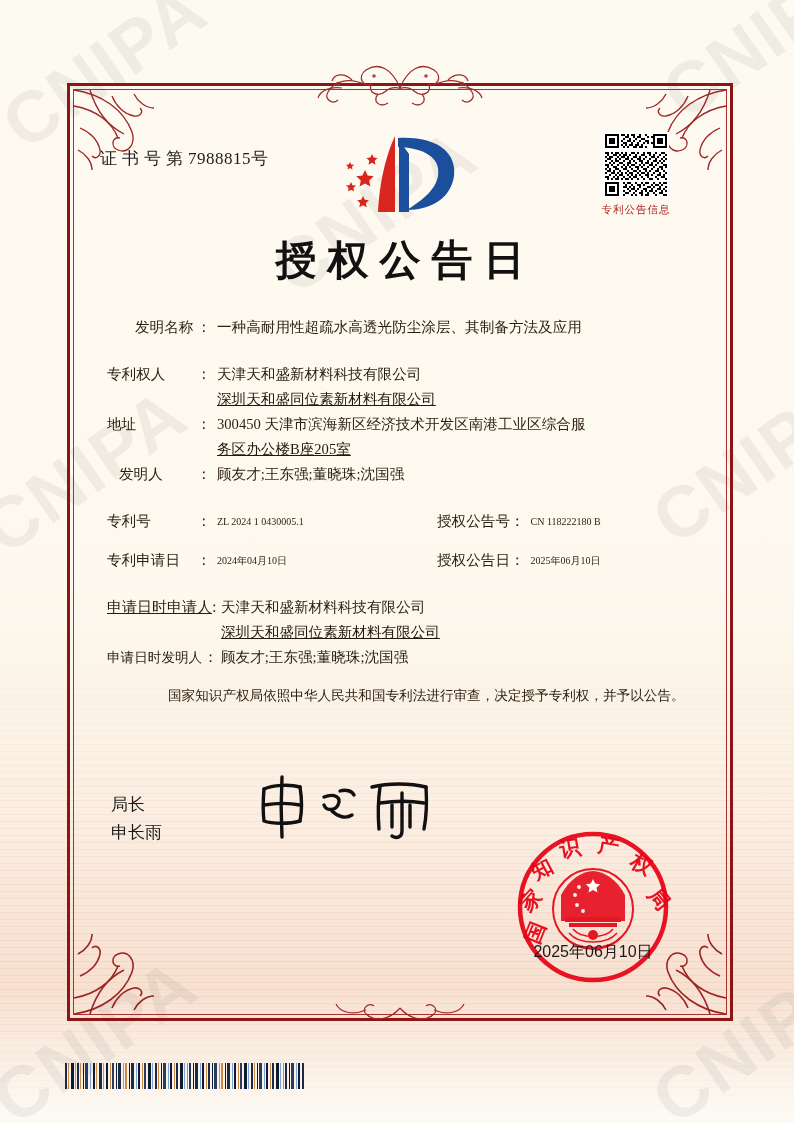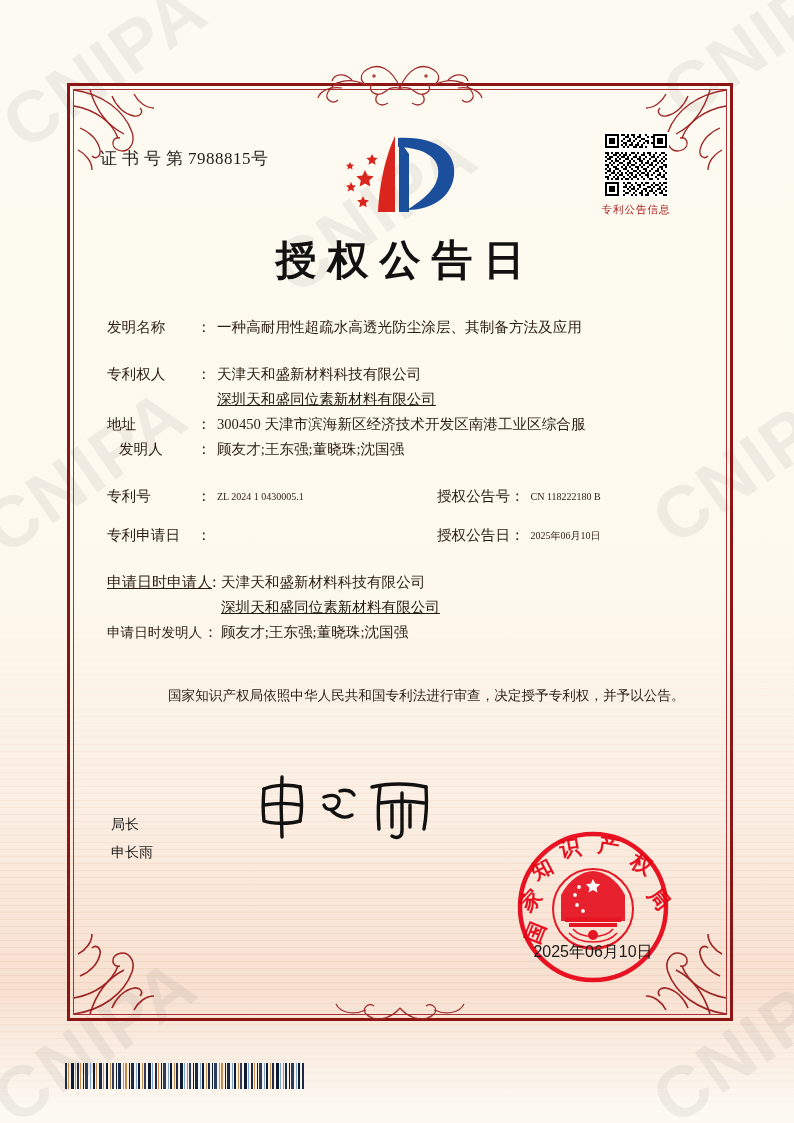--- a/index.html
+++ b/index.html
@@ -77,21 +77,21 @@
   .decl{
     position:absolute;left:36px;top:598px;width:600px;
     font-size:13.6px;line-height:30px;color:#2a1d10;
     font-family:"Liberation Serif","DejaVu Serif",serif;
     margin-left:37px;
   }
   .decl p{margin:0;}
   .decl .indent{text-indent:28px;}
   
   .sig-label{
-    position:absolute;left:44px;top:728px;font-size:14px;line-height:28px;color:#1d1d1d;
+    position:absolute;left:44px;top:708px;font-size:17px;line-height:28px;color:#1d1d1d;
   }
   .sig-img{position:absolute;left:175px;top:688px;width:200px;height:70px;}
   .seal{position:absolute;left:436px;top:734px;width:180px;height:180px;}
   .footer{
     position:absolute;left:0;top:925px;width:666px;text-align:center;
     font-size:13px;color:#2a2a2a;
   }
   .barcode{position:absolute;left:65px;top:1063px;width:240px;height:26px;}
 </style>
 </head>
@@ -480,21 +480,21 @@
       </svg>
       <div class="qr-label">专利公告信息</div>
     </div>
 
     <div class="title">授权公告日</div>
 
     <div class="fields">
 
       <div class="row">
         <span class="lbl">
-          <span style="display:flex;justify-content:space-between;width:88px;letter-spacing:0;">发明名称</span>
+          <span style="display:flex;justify-content:space-between;width:88px;letter-spacing:0;margin-left:28px;">发明名称</span>
             <span class="colon">：</span>
         </span>
         <span class="val">一种高耐用性超疏水高透光防尘涂层、其制备方法及应用</span>
       </div>
 
       <div class="gap-m"></div>
 
       <div class="row">
         <span class="lbl">
           <span style="display:flex;justify-content:space-between;width:88px;">专利权人</span>
@@ -504,20 +504,21 @@
       </div>
       <div class="sub">深圳天和盛同位素新材料有限公司</div>
 
       <div class="row">
         <span class="lbl">
           <span style="display:flex;justify-content:space-between;width:88px;">地址</span>
             <span class="colon">：</span>
         </span>
         <span class="val">300450 天津市滨海新区经济技术开发区南港工业区综合服</span>
       </div>
+      <div class="sub">务区办公楼B座205室</div>
 
       <div class="row">
         <span class="lbl">
           <span style="display:flex;justify-content:space-between;width:88px;margin-left:12px;">发明人</span>
             <span class="colon">：</span>
         </span>
         <span class="val">顾友才;王东强;董晓珠;沈国强</span>
       </div>
 
       <div class="gap-m"></div>
@@ -537,20 +538,21 @@
       </div>
 
       <div class="gap-s"></div>
 
       <div class="row two-col">
         <span class="col-a">
           <span class="lbl">
             <span style="display:flex;justify-content:space-between;width:88px;">专利申请日</span>
               <span class="colon">：</span>
           </span>
+          <span class="val mono-val">2024年04月10日</span>
         </span>
         <span class="col-b">
           <span class="lbl-b"><span>授权公告日</span>：</span>
           <span class="val mono-val">2025年06月10日</span>
         </span>
       </div>
 
       <div class="gap-m"></div>
 
       <div class="row">

